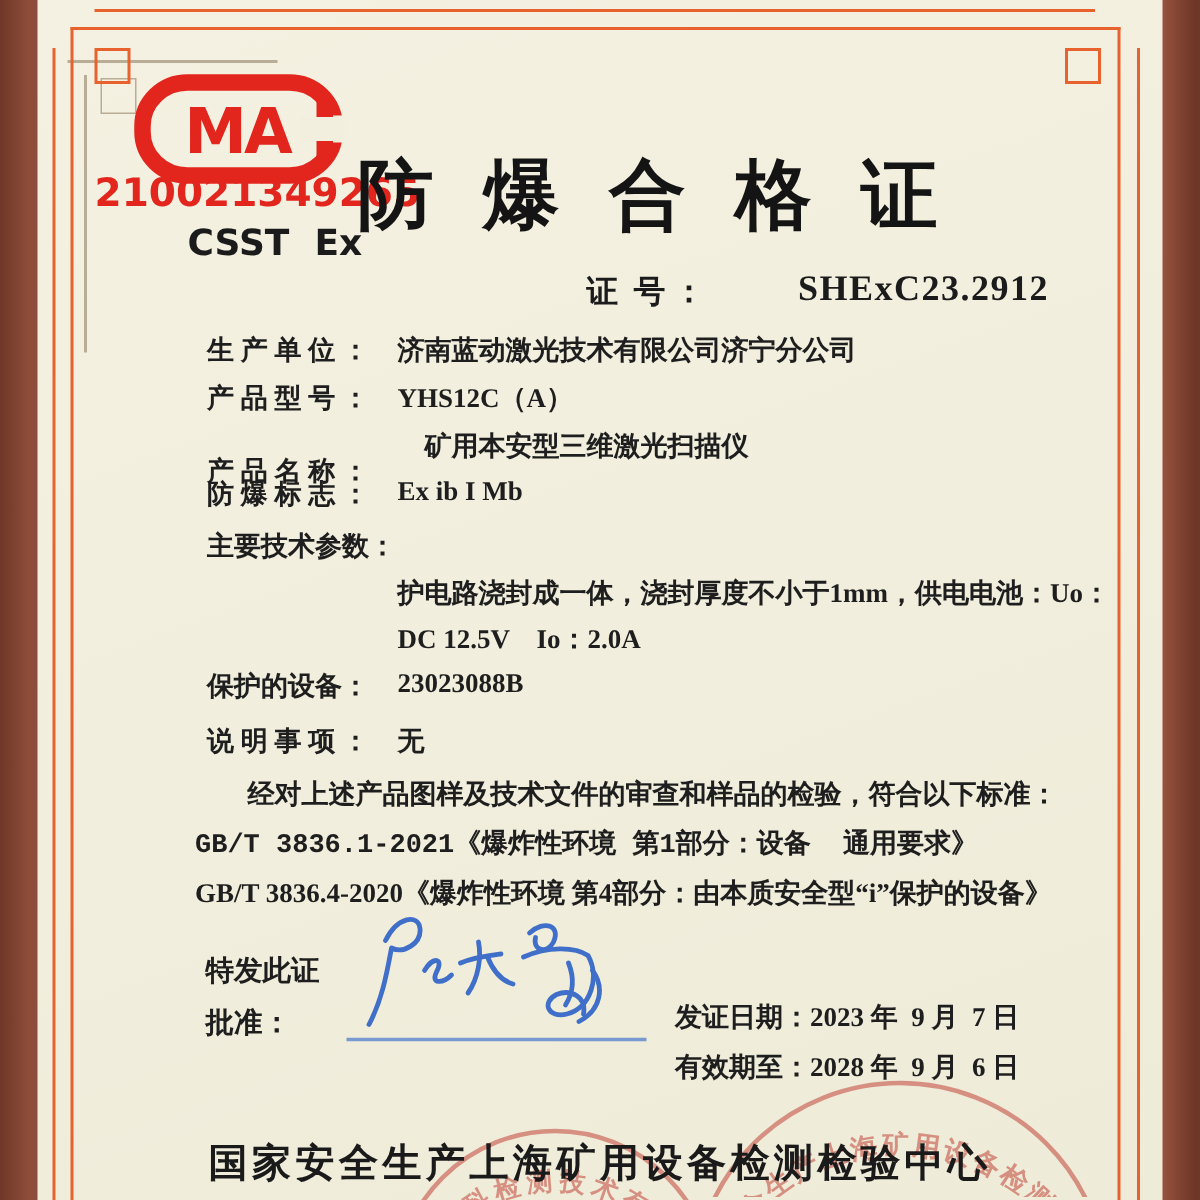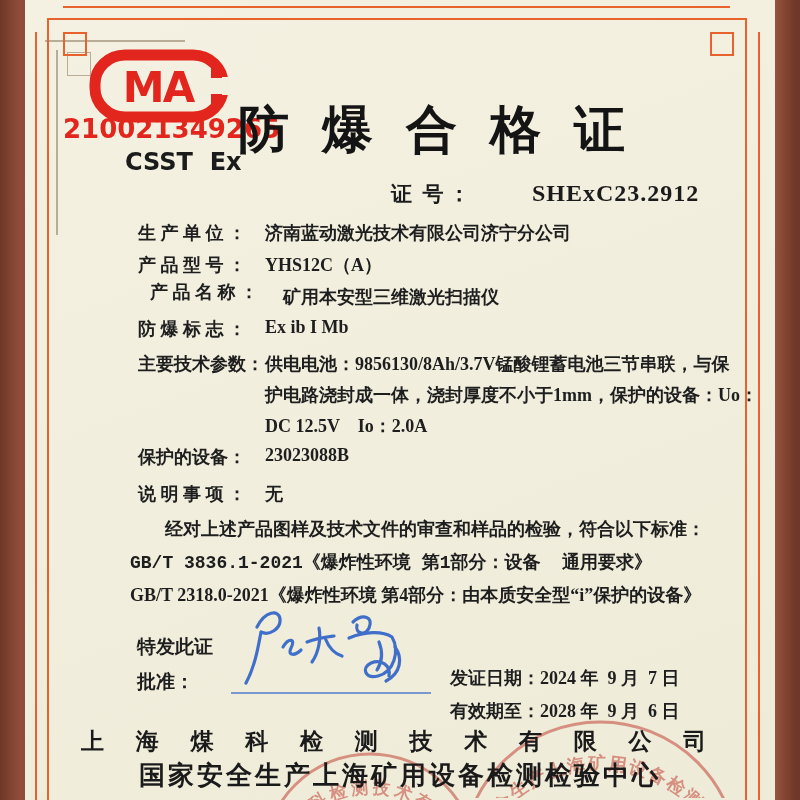--- a/index.html
+++ b/index.html
@@ -89,67 +89,65 @@
       <span class="lab">证  号 ：</span>
       <span class="val">SHExC23.2912</span>
     </div>
 
     <div class="lab" style="top:221px;">生 产 单 位 ：</div>
     <div class="val" style="top:221px;">济南蓝动激光技术有限公司济宁分公司</div>
 
     <div class="lab" style="top:253px;">产 品 型 号 ：</div>
     <div class="val" style="top:253px;">YHS12C（A）</div>
 
-    <div class="lab" style="top:280px;margin-left:12px;">产 品 名 称 ：</div>
+    <div class="lab" style="top:302px;">产 品 名 称 ：</div>
     <div class="val" style="top:285px;margin-left:18px;">矿用本安型三维激光扫描仪</div>
 
     <div class="lab" style="top:317px;">防 爆 标 志 ：</div>
     <div class="val" style="top:317px;">Ex ib I Mb</div>
 
     <div class="lab" style="top:352px;">主要技术参数：</div>
-    <div class="val" style="top:352px;">供电电池：9856130/8Ah/3.7V锰酸锂蓄电池三节串联，与保</div>
-    <div class="val" style="top:383px;">护电路浇封成一体，浇封厚度不小于1mm，保护的设备：Uo：</div>
+    <div class="val" style="top:383px;">护电路浇封成一体，浇封厚度不小于1mm，供电电池：Uo：</div>
     <div class="val" style="top:414px;">DC 12.5V    Io：2.0A</div>
 
     <div class="lab" style="top:445px;">保护的设备：</div>
     <div class="val" style="top:445px;">23023088B</div>
 
     <div class="lab" style="top:482px;">说 明 事 项 ：</div>
     <div class="val" style="top:482px;">无</div>
 
     <div class="std" style="left:140px;top:517px;">经对上述产品图样及技术文件的审查和样品的检验，符合以下标准：</div>
     <div class="std" style="left:105px;top:550px;font-family:Liberation Mono, monospace;">GB/T 3836.1-2021《爆炸性环境 第1部分：设备  通用要求》</div>
-    <div class="std" style="left:105px;top:583px;">GB/T 2318.0-2021《爆炸性环境 第4部分：由本质安全型“i”保护的设备》</div>
+    <div class="std" style="left:105px;top:583px;">GB/T 3836.4-2020《爆炸性环境 第4部分：由本质安全型“i”保护的设备》</div>
 
     <div class="grant">特发此证</div>
     <div class="approve">批准：</div>
 
     <svg class="sig" width="215" height="98" viewBox="0 0 215 98">
       <g fill="none" stroke="#3f6fc9" stroke-width="3.2" stroke-linecap="round" stroke-linejoin="round">
         <path d="M 32,24 C 40,8 54,6 55,16 C 56,26 44,33 36,29 C 33,45 30,63 21,80"></path>
         <path d="M 58,44 C 64,34 71,36 66,45 C 62,53 70,53 76,47"></path>
         <path d="M 82,39 C 92,35 101,34 109,33"></path>
         <path d="M 94,25 C 96,35 94,49 87,59"></path>
         <path d="M 100,35 C 104,45 110,51 117,53"></path>
         <path d="M 128,19 C 138,10 149,14 144,25 C 140,33 130,31 132,22"></path>
         <path d="M 124,35 C 140,28 158,28 167,34 C 175,48 169,69 153,73 C 140,76 136,65 146,60 C 156,56 166,62 164,73"></path>
         <path d="M 154,39 C 158,49 157,59 152,67"></path>
         <path d="M 170,44 C 178,55 176,70 161,78"></path>
       </g>
       <path d="M 6,90 L 206,90" stroke="#5a85cd" stroke-width="2.2" opacity="0.8" fill="none"></path>
     </svg>
 
     <div class="daterow" style="top:666px;">
-      <span>发证日期：</span><span>2024 年  9 月  7 日</span>
+      <span>发证日期：</span><span>2023 年  9 月  7 日</span>
     </div>
     <div class="daterow" style="top:699px;">
       <span>有效期至：</span><span>2028 年  9 月  6 日</span>
     </div>
 
-    <div class="org1">上 海 煤 科 检 测 技 术 有 限 公 司</div>
     <div class="org2">国家安全生产上海矿用设备检测检验中心</div>
 
     <svg class="stamp s1" width="240" height="65" viewBox="0 0 240 65">
       <g opacity="0.55">
         <circle cx="120" cy="125" r="106" fill="none" stroke="#cf4a40" stroke-width="3"></circle>
         <path id="arcL" d="M 22,132 A 102,102 0 0 1 218,132" fill="none"></path>
         <text font-size="17" fill="#cf4a40" letter-spacing="4" font-weight="700">
           <textPath href="#arcL" startOffset="8">上海煤科检测技术有限公司</textPath>
         </text>
       </g>

